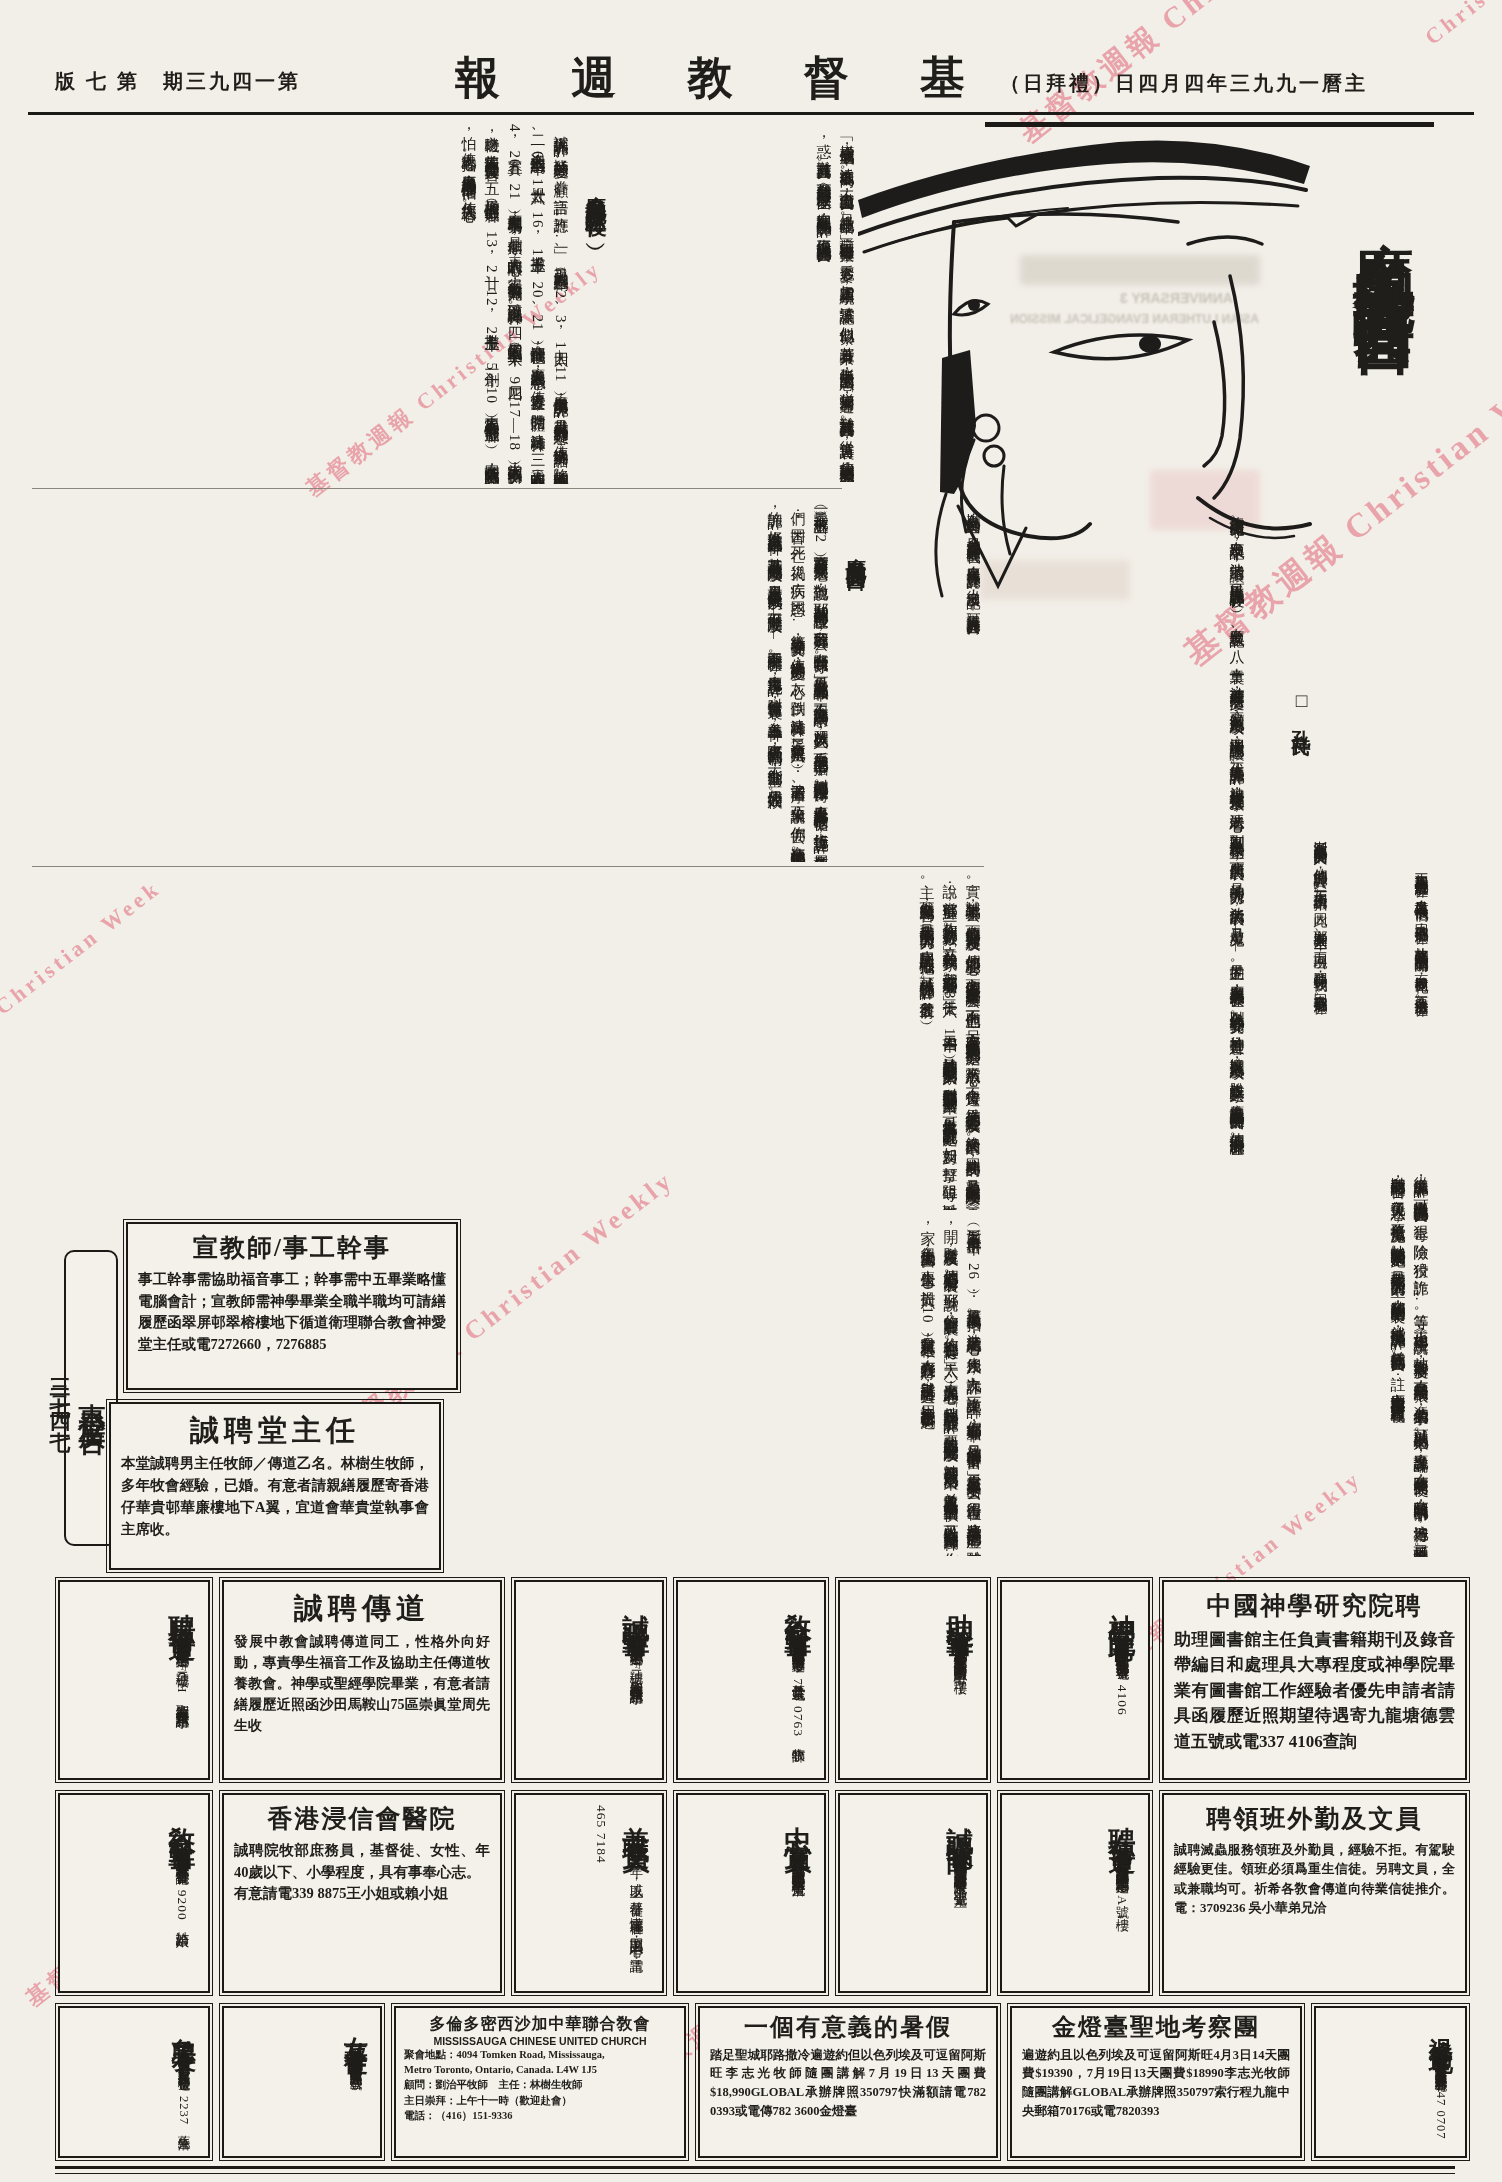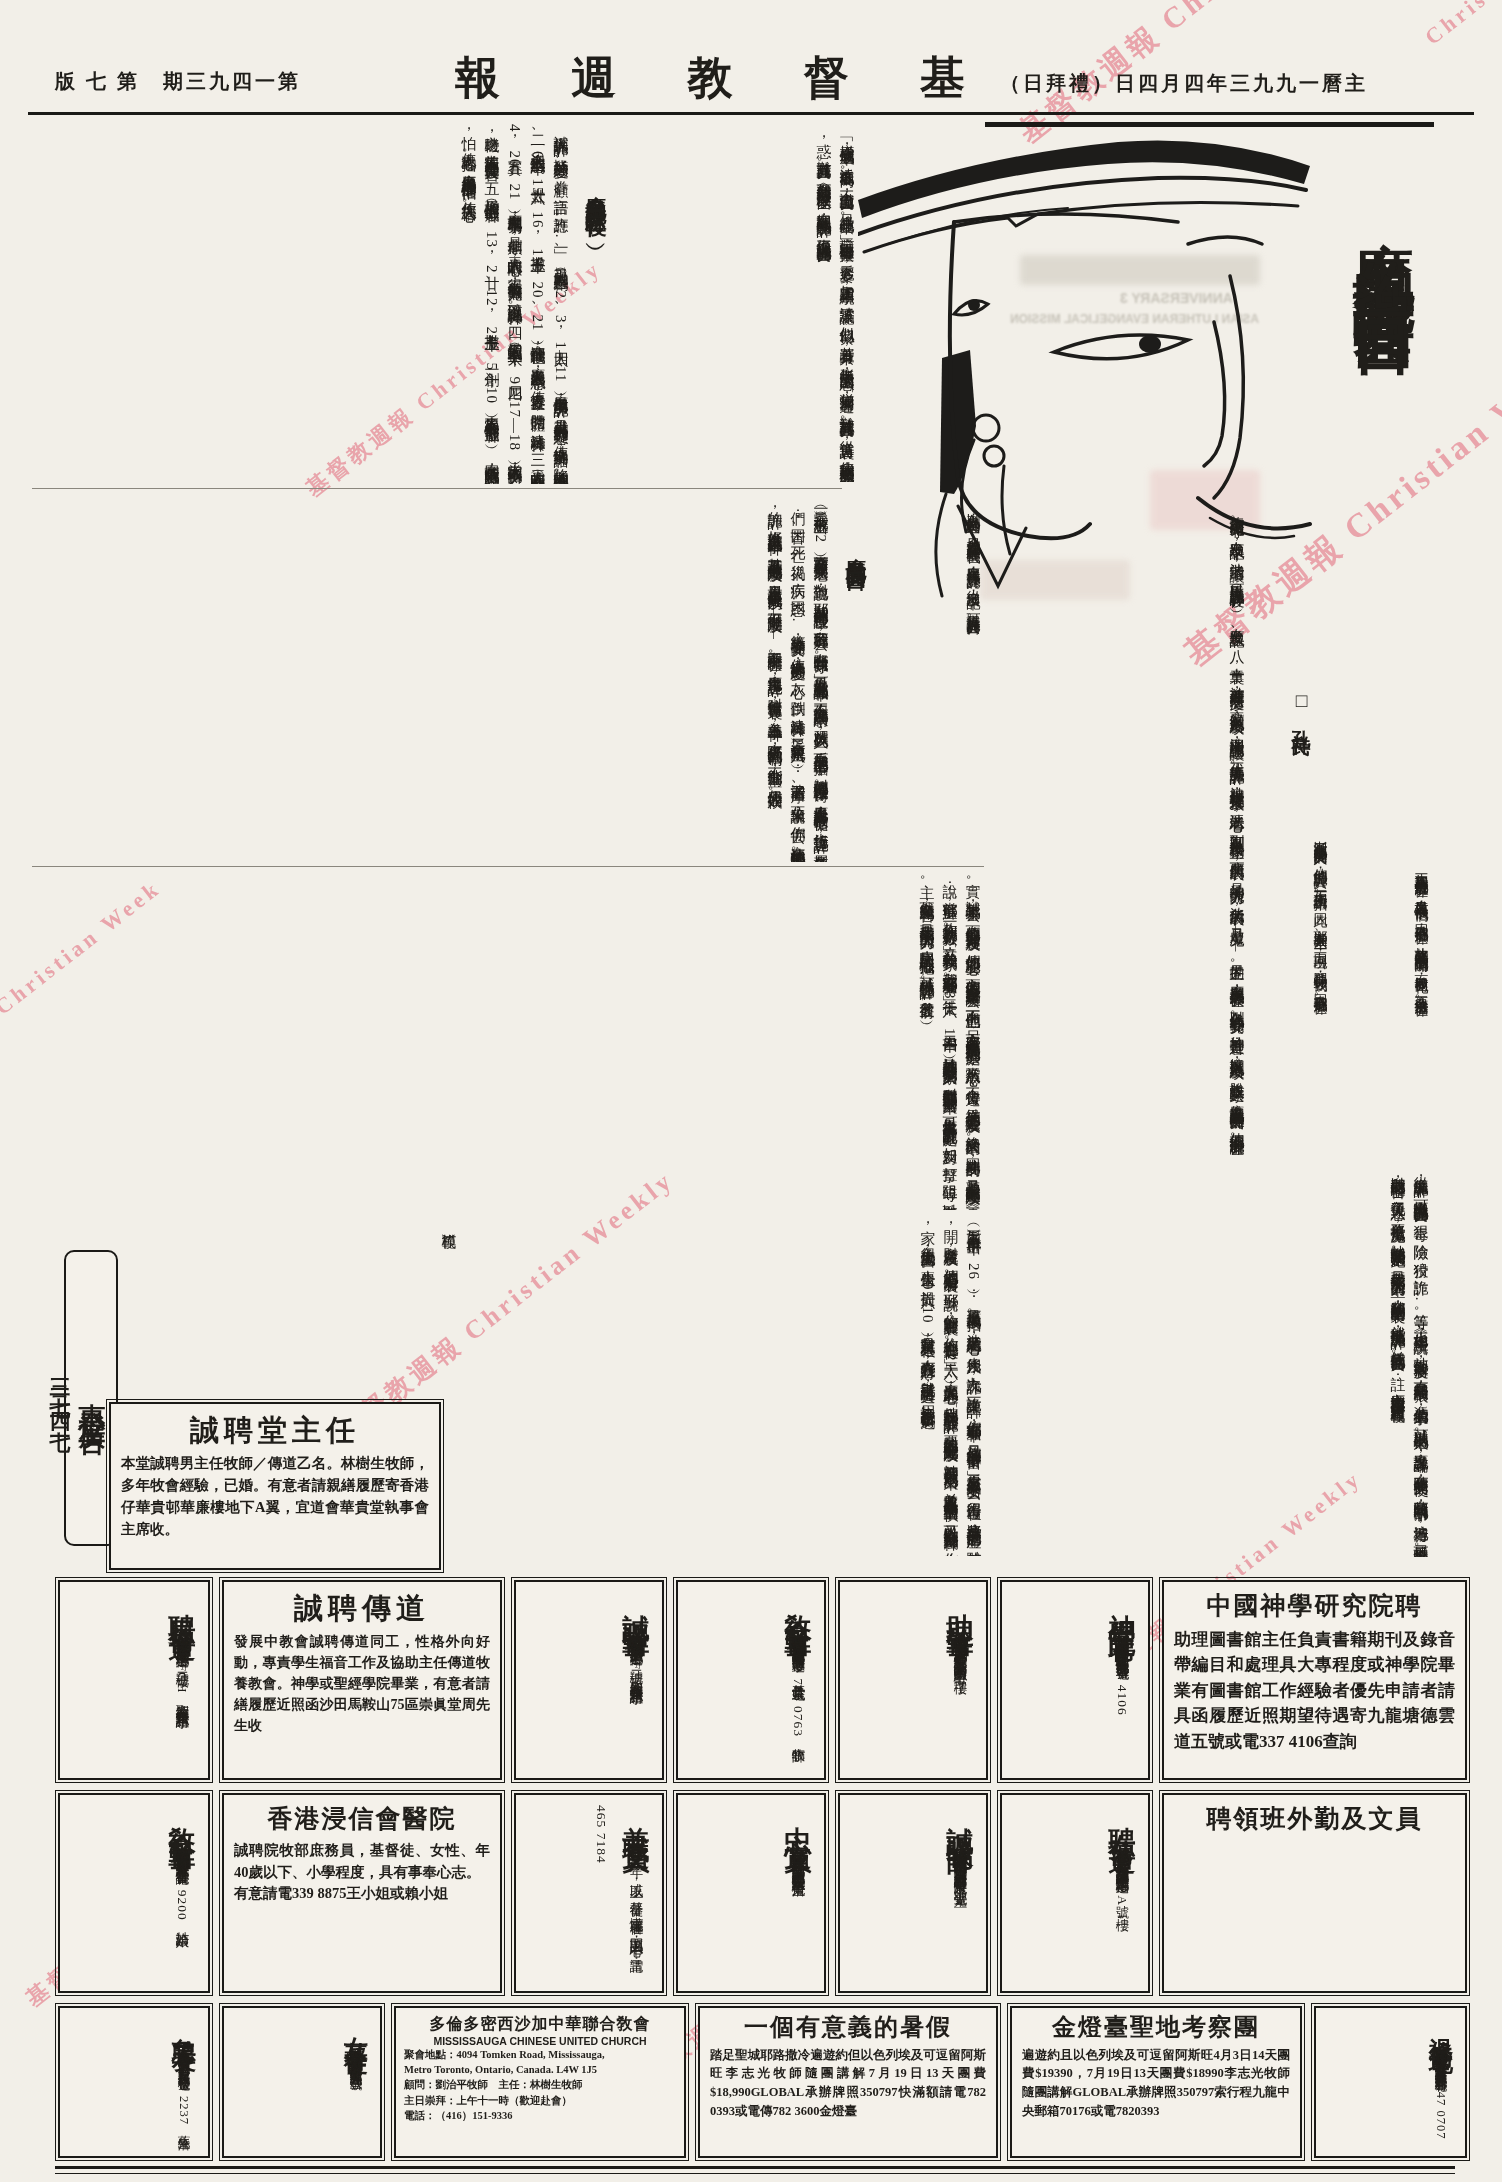--- a/index.html
+++ b/index.html
@@ -126,20 +126,24 @@
   <div class="block" style="left:434px;top:1222px;width:26px;height:170px;">模範》）</div>
 
   <div class="block" style="left:32px;top:1212px;width:392px;height:0px;">（三）不要走得太遠（出八28）：法老說：「我容你們去，在曠野祭祀耶和華你們的神，只是不要走得很遠。」法老比較妥協了，准以色列人出去，但不可走遠，爲要叫他們容易回來。魔鬼對信徒的詭計也是如此：信主可以，熱心不必；聚會可以，奉獻不必；總叫人與世界藕斷絲連，不能徹底跟從主。主却要我們走「三天的路程」，與埃及完全分別，凡事認定神的旨意，不與世俗妥協，才能免去魔鬼的迷惑。（四）壯丁可去，婦孺留下（出十8—11）：法老對摩西說：「你們這壯年人去事奉耶和華吧，婦人孩子留在這裏。」這詭計是要拆散信徒的家庭，叫壯年人心掛兩頭，終必回轉。</div>
 
   <div class="sidebox" style="left:64px;top:1250px;width:54px;height:296px;">
     <span class="slabel">惠登廣告</span><br>
     <span class="snum">三三七</span>
     <span class="snum">四一七一</span>
   </div>
 
+  <div class="ad" style="left:126px;top:1222px;width:332px;height:168px;">
+    <div class="ad-title mid">宣教師/事工幹事</div>
+    <div class="ad-body">事工幹事需協助福音事工；幹事需中五畢業略懂電腦會計；宣教師需神學畢業全職半職均可請繕履歷函翠屏邨翠榕樓地下循道衛理聯合教會神愛堂主任或電7272660，7276885</div>
+  </div>
   <div class="ad" style="left:109px;top:1402px;width:332px;height:168px;">
     <div class="ad-title">誠聘堂主任</div>
     <div class="ad-body">本堂誠聘男主任牧師／傳道乙名。林樹生牧師，多年牧會經驗，已婚。有意者請親繕履歷寄香港仔華貴邨華廉樓地下A翼，宜道會華貴堂執事會主席收。</div>
   </div>
 
   <div class="ad vad" style="left:58px;top:1580px;width:152px;height:200px;">
     <span class="vtitle">聘男傳道</span>
     <span class="vbody">神學畢業有牧會經驗具履歷近照函土瓜灣下鄉道36號二樓FGH座聖約教會遠東堂聘請小組</span>
   </div>
   <div class="ad" style="left:222px;top:1580px;width:280px;height:200px;">
@@ -187,20 +191,21 @@
   <div class="ad vad" style="left:838px;top:1793px;width:150px;height:200px;">
     <span class="vtitle">誠聘牧師</span>
     <span class="vbody">本堂誠聘牧師負責領導及牧養工作不分宗派供住宿有意者請繕履歷寄香港東院道7號聖光堂</span>
   </div>
   <div class="ad vad" style="left:1000px;top:1793px;width:150px;height:200px;">
     <span class="vtitle">聘女傳道</span>
     <span class="vbody">年三十五神學畢業成年部牧養工作具聖樂知識爲佳請繕履歷寄土瓜灣馬頭圍道322號A二樓</span>
   </div>
   <div class="ad" style="left:1162px;top:1793px;width:305px;height:200px;">
     <div class="ad-title mid">聘領班外勤及文員</div>
+    <div class="ad-body" style="font-size:13px;">誠聘滅蟲服務領班及外勤員，經驗不拒。有駕駛經驗更佳。領班必須爲重生信徒。另聘文員，全或兼職均可。祈希各敎會傳道向待業信徒推介。電：3709236 吳小華弟兄洽</div>
   </div>
 
   <div class="ad vad" style="left:58px;top:2006px;width:152px;height:152px;">
     <span class="vtitle" style="font-size:24px;letter-spacing:4px;">急聘工友</span>
     <span class="vbody" style="font-size:12.5px;line-height:18px;">九龍區敎會聘請男工友四十五歲以下月薪四千五百元起另免供欵公積金電369 2237蘇先生洽</span>
   </div>
   <div class="ad vad" style="left:222px;top:2006px;width:160px;height:152px;">
     <span class="vtitle" style="font-size:24px;letter-spacing:4px;">女基督徒</span>
     <span class="vbody" style="font-size:12.5px;line-height:18px;">在基督敎出版社爲主工作要刻苦耐勞學履歷寄尖沙咀郵箱九五四弍壹號</span>
   </div>

